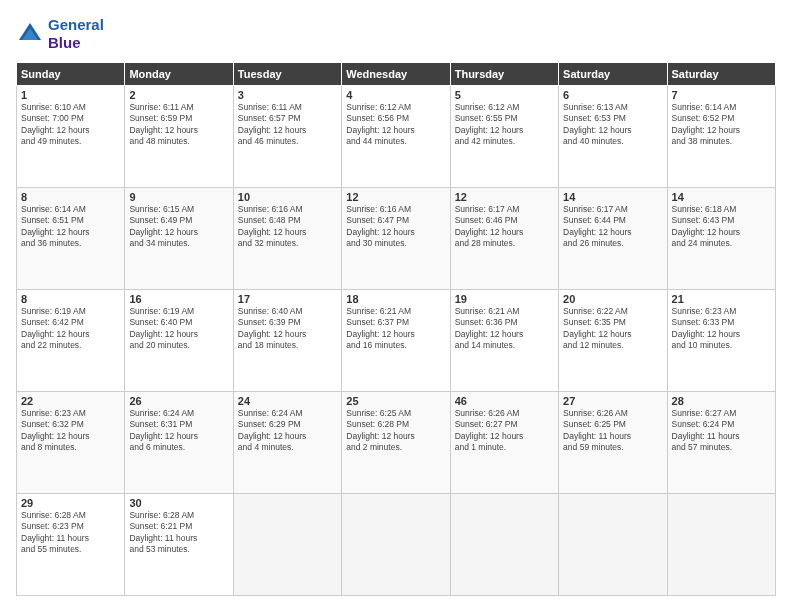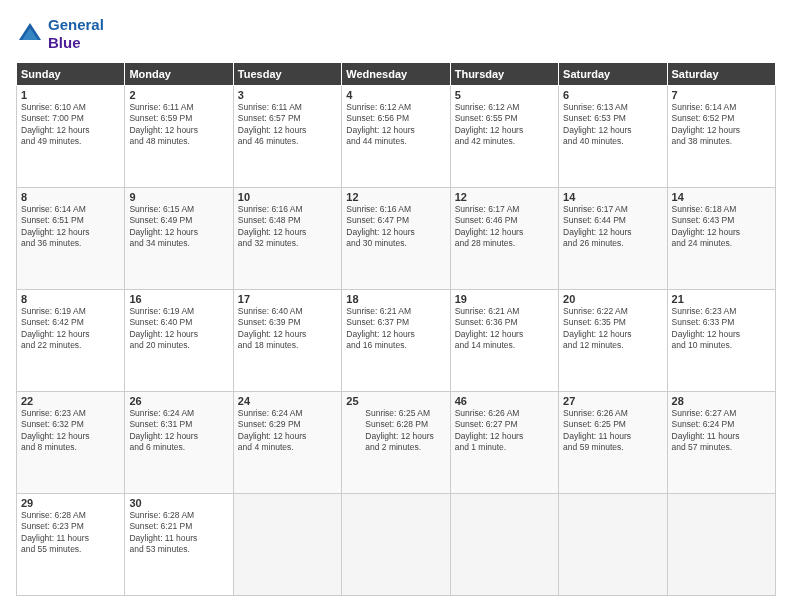--- a/index.html
+++ b/index.html
@@ -298,21 +298,21 @@
           </td>
           <td>
             <span class="day-num">24</span>
             <div class="day-info" style="white-space: pre-line;">Sunrise: 6:24 AM
 Sunset: 6:29 PM
 Daylight: 12 hours
 and 4 minutes.</div>
           </td>
           <td>
             <span class="day-num">25</span>
-            <div class="day-info" style="white-space: pre-line; margin-left: 19px;">Sunrise: 6:25 AM
+            <div class="day-info" style="white-space: pre-line;">Sunrise: 6:25 AM
 Sunset: 6:28 PM
 Daylight: 12 hours
 and 2 minutes.</div>
           </td>
           <td>
             <span class="day-num">46</span>
             <div class="day-info" style="white-space: pre-line;">Sunrise: 6:26 AM
 Sunset: 6:27 PM
 Daylight: 12 hours
 and 1 minute.</div>

